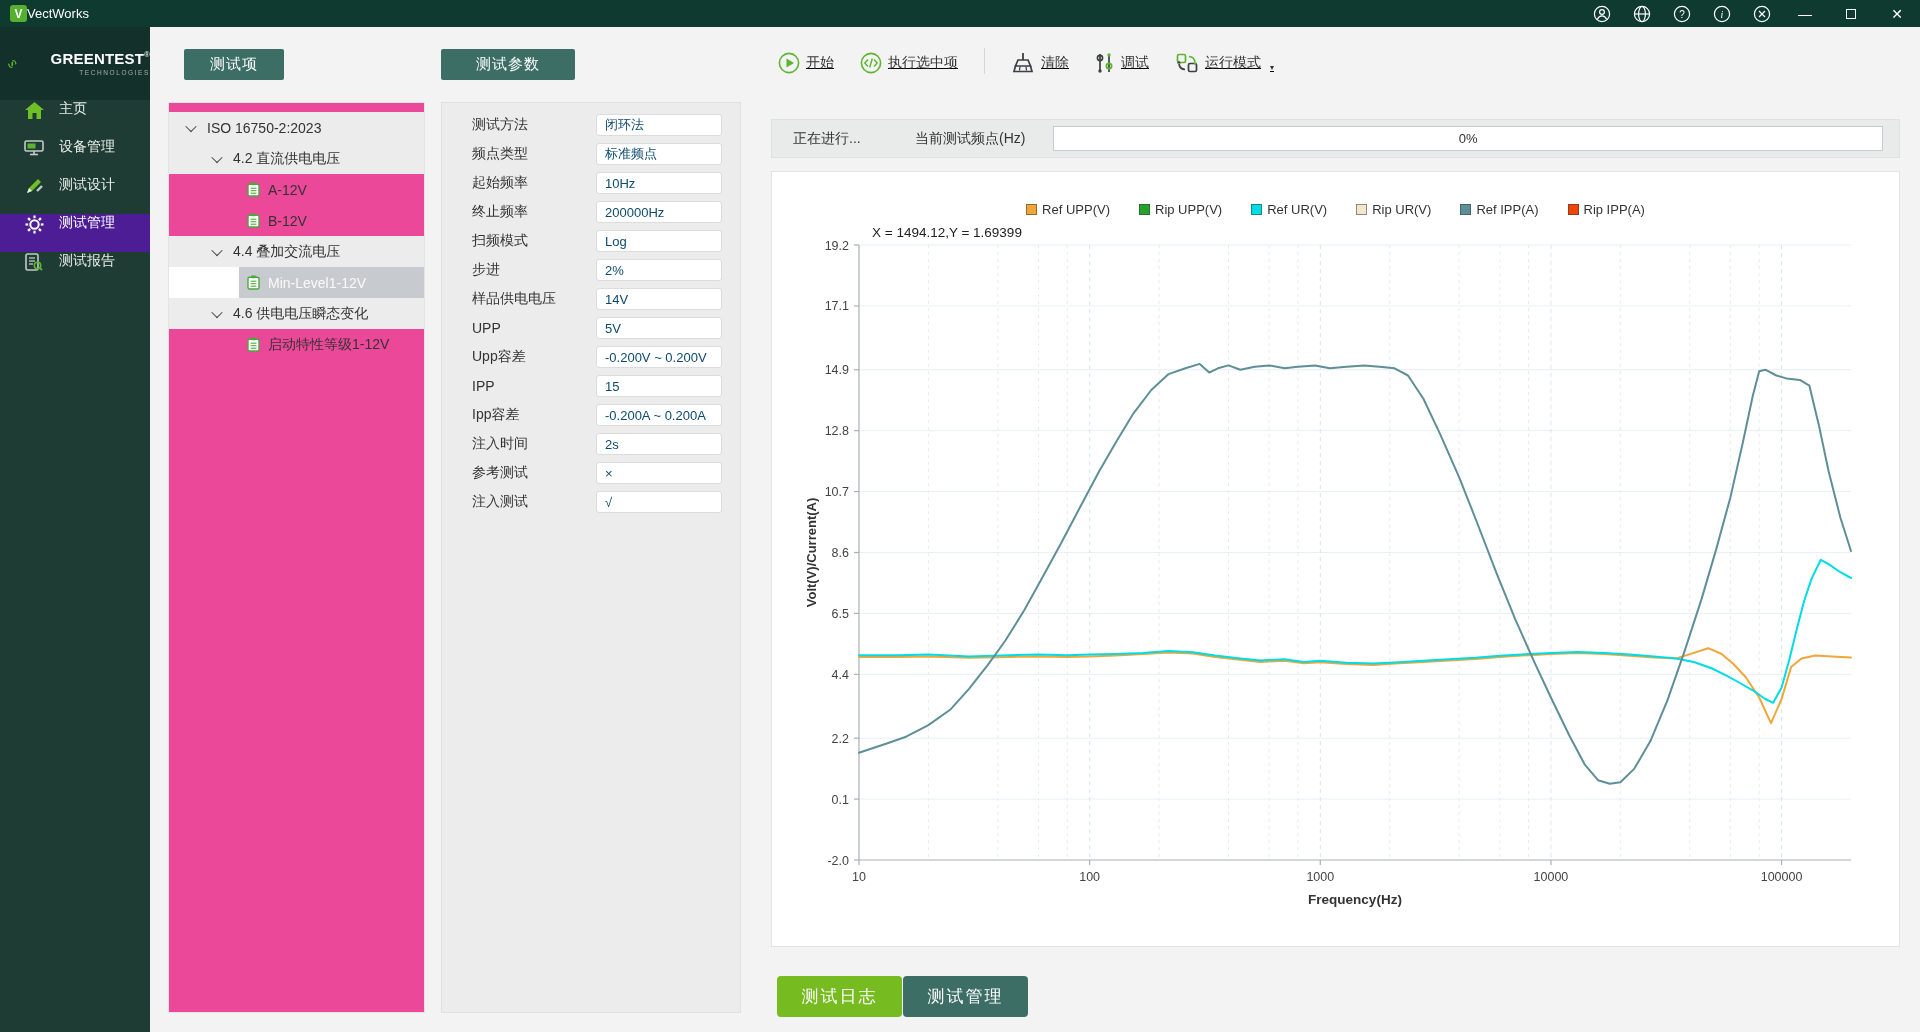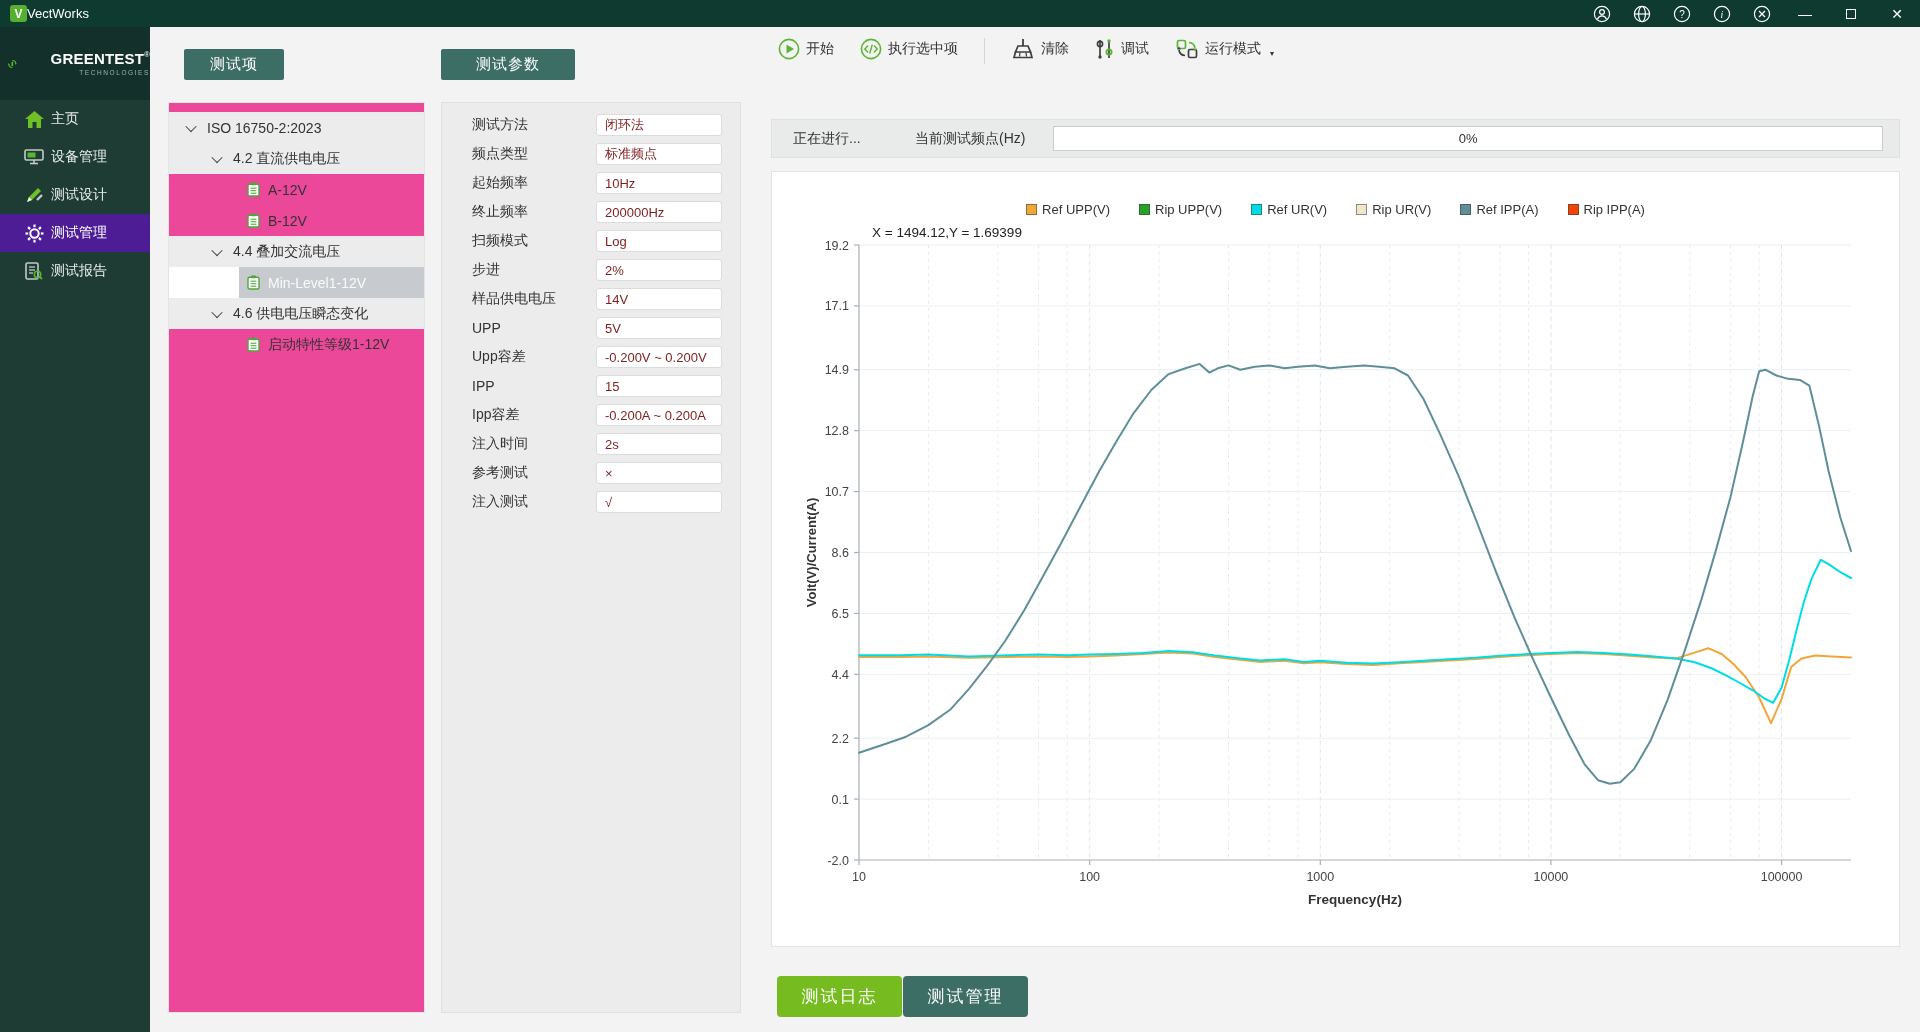--- a/index.html
+++ b/index.html
@@ -18,21 +18,21 @@
             font-size:14px; cursor:pointer; }
   .tb-max-box { width:10px; height:10px; border:1.4px solid #fff; }
 
   
   .sidebar { position:absolute; top:27px; left:0; width:150px; bottom:0; background:#1E3B34; }
   .brand { height:73px; background:#14302A; display:flex; align-items:center; padding-left:8px; }
   .brand-text { margin-left:6px; line-height:1; }
   .brand-name { color:#fff; font-weight:bold; font-size:15px; letter-spacing:.2px;margin-left:28px; }
   .brand-reg { color:#fff; font-size:8px; vertical-align:top; }
   .brand-sub { color:#9FB3AA; font-size:6.5px; letter-spacing:1.6px; margin-top:3px; text-align:right; }
-  .nav-item { height:38px; display:flex; align-items:center; padding-left:24px; gap:7px;
+  .nav-item { height:38px; display:flex; align-items:flex-start; padding-left:24px; gap:15px;
               color:#E8EEE9; font-size:14px; cursor:pointer; }
   .nav-item.active { background:#4c1d95; color:#fff; }
   .nav-icon { width:20px; height:20px; display:flex; align-items:center; justify-content:center; }
 
   
   .hdr-btn { position:absolute; top:49px; height:31px; background:#3D6E66; color:#fff;
              font-size:15px; display:flex; align-items:center; justify-content:center;
              border-radius:2px; cursor:pointer; letter-spacing:1px; }
   #treeHdr { left:184px; width:100px; }
   #paramHdr { left:441px; width:134px; }
@@ -50,24 +50,24 @@
           transform:rotate(45deg) translate(-1px,-1px); margin-right:12px; flex:0 0 auto; }
   .tree-icon { margin-right:8px; display:flex; }
 
   
   .param-panel { position:absolute; left:441px; top:102px; width:300px; height:911px;
                  background:#ECECEC; border:1px solid #E0E0E0; padding-top:11px; }
   .param-row { display:flex; align-items:center; justify-content:space-between;
                padding:0 18px 0 30px; margin-bottom:7px; height:22px; }
   .param-label { font-size:14px; color:#333; }
   .param-value { width:126px; height:22px; background:#fff; border:1px solid #DCDCDC; border-radius:3px;
-                 font-size:13px; color:#7f1d1d; display:flex; align-items:center; padding:0 8px; }
-
-  
-  .toolbar { position:absolute; left:778px; top:38px; height:36px; display:flex; align-items:flex-start; }
+                 font-size:13px; color:#0c4a6e; display:flex; align-items:center; padding:0 8px; }
+
+  
+  .toolbar { position:absolute; left:778px; top:38px; height:36px; display:flex; align-items:flex-end;text-decoration:underline; }
   .tool { display:flex; align-items:center; gap:6px; margin-right:26px; font-size:14px; color:#333; cursor:pointer; }
   .tool-sep { width:1px; height:26px; background:#D5D5D5; margin-right:26px; }
   .caret { font-size:8px; color:#333; margin-left:3px; align-self:flex-end; padding-bottom:2px; }
 
   
   .progress-card { position:absolute; left:771px; top:119px; width:1129px; height:39px;
                    background:#E9EAEA; border:1px solid #E0E0E0; display:flex; align-items:center;
                    font-size:14px; color:#333; }
   .p-status { margin-left:21px; width:112px; }
   .p-flabel { margin-left:10px; }

